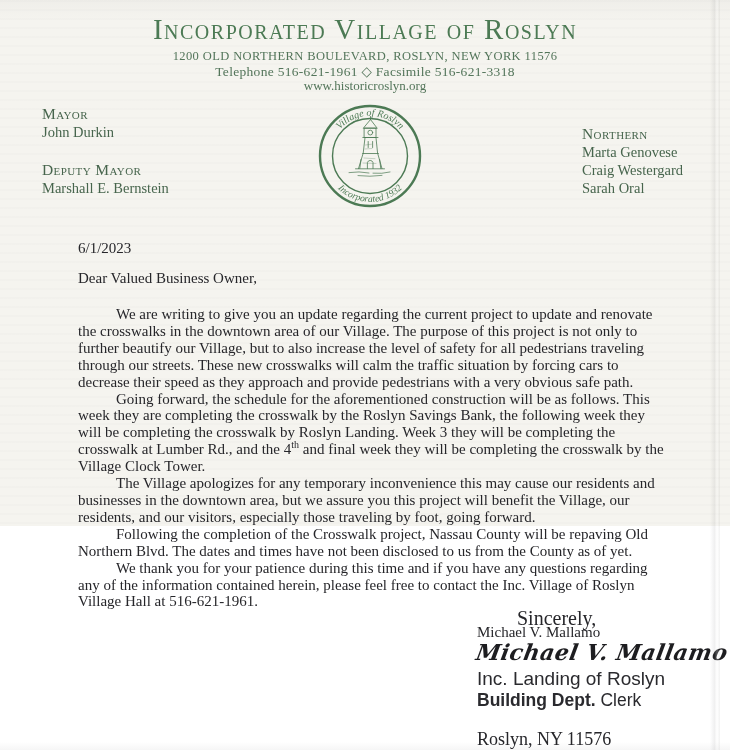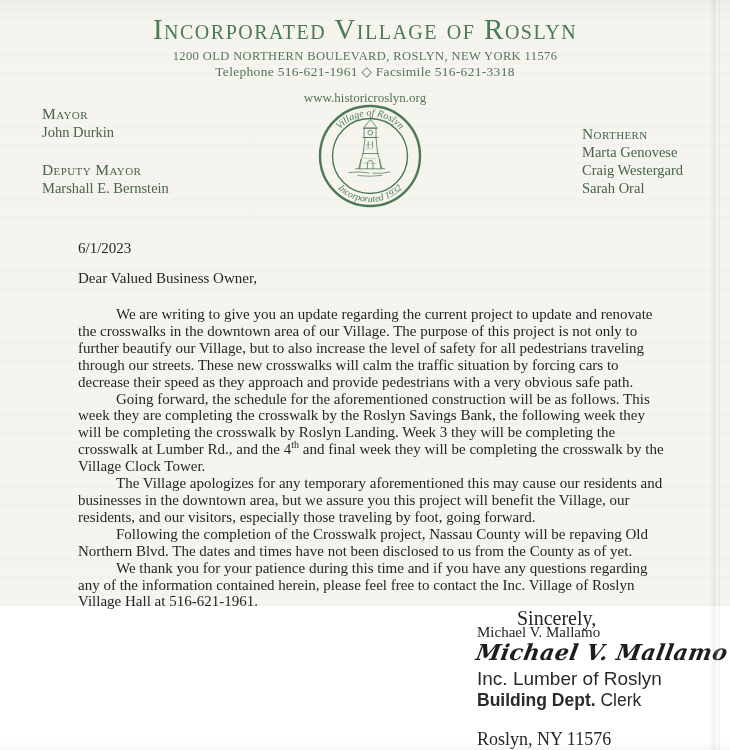--- a/index.html
+++ b/index.html
@@ -1,18 +1,18 @@
 <!DOCTYPE html>
 <html><head>
 <meta charset="utf-8">
 <style>
   html,body{margin:0;padding:0;}
   body{width:730px;height:750px;overflow:hidden;}
   .paper{
-    position:relative;width:730px;height:606px;
+    position:relative;width:730px;height:526px;
     background:
       linear-gradient(180deg, rgba(90,90,95,0.04) 0%, rgba(0,0,0,0) 4%),
       repeating-linear-gradient(180deg, rgba(120,120,128,0.025) 0 2px, rgba(0,0,0,0) 2px 9px),
       #f5f4ef;
     font-family:"Liberation Serif", serif;
     color:#26262a;
   }
   .crease{
     position:absolute;top:0;right:10px;width:10px;height:750px;
     background:linear-gradient(90deg, rgba(0,0,0,0) 0%, rgba(110,110,115,0.10) 45%, rgba(255,255,255,0.25) 70%, rgba(0,0,0,0.05) 100%);
@@ -30,21 +30,21 @@
   }
   .lh-address{
     position:absolute;left:0;right:0;top:49px;text-align:center;
     font-size:12.5px;letter-spacing:0.4px;color:#53755a;
   }
   .lh-contact{
     position:absolute;left:0;right:0;top:63px;text-align:center;
     font-size:13.5px;letter-spacing:0.3px;color:#53755a;
   }
   .lh-web{
-    position:absolute;left:0;right:0;top:90px;text-align:center;
+    position:absolute;left:0;right:0;top:78px;text-align:center;
     font-size:13px;color:#53755a;
   }
   
   .officials{position:absolute;color:#47654d;font-size:14.5px;line-height:18px;}
   .off-left{left:42px;top:105px;}
   .off-right{left:582px;top:125px;}
   .off-label{font-variant:small-caps;font-size:15.5px;letter-spacing:0.4px;}
   .off-gap{margin-top:20px;}
   
   .seal{position:absolute;left:317px;top:103px;}
@@ -130,27 +130,27 @@
       <path d="M48.5,42 l6,-0.8 M48,46 l7,-0.5 M47,55 l11,0.7 M46,60 l13,0.5" opacity="0.5" stroke-width="0.6"></path>
     </g>
   </svg>
 
   <div class="dateline">6/1/2023</div>
   <div class="salutation">Dear Valued Business Owner,</div>
 
   <div class="body-block">
     <p>We are writing to give you an update regarding the current project to update and renovate the crosswalks in the downtown area of our Village. The purpose of this project is not only to further beautify our Village, but to also increase the level of safety for all pedestrians traveling through our streets. These new crosswalks will calm the traffic situation by forcing cars to decrease their speed as they approach and provide pedestrians with a very obvious safe path.</p>
     <p><span>Going forward, the schedule for the aforementioned construction will be as follows. This week they are completing the crosswalk by the Roslyn Savings Bank, the following week they will be completing the crosswalk by Roslyn Landing. Week 3 they will be completing the crosswalk at Lumber Rd., and the 4</span><sup>th</sup><span> and final week they will be completing the crosswalk by the Village Clock Tower.</span></p>
-    <p>The Village apologizes for any temporary aforementioned this may cause our residents and businesses in the downtown area, but we assure you this project will benefit the Village, our residents, and our visitors, especially those traveling by foot, going forward.</p>
+    <p>The Village apologizes for any temporary inconvenience this may cause our residents and businesses in the downtown area, but we assure you this project will benefit the Village, our residents, and our visitors, especially those traveling by foot, going forward.</p>
     <p>Following the completion of the Crosswalk project, Nassau County will be repaving Old Northern Blvd. The dates and times have not been disclosed to us from the County as of yet.</p>
     <p>We thank you for your patience during this time and if you have any questions regarding any of the information contained herein, please feel free to contact the Inc. Village of Roslyn Village Hall at 516-621-1961.</p>
   </div>
 
   <div class="sig-closing">Sincerely,</div>
   <div class="sig-typed">Michael V. Mallamo</div>
   <div class="sig-script">Michael V. Mallamo</div>
-  <div class="sig-org">Inc. Lumber of Roslyn</div>
+  <div class="sig-org">Inc. Landing of Roslyn</div>
   <div class="sig-role"><span class="bold">Building Dept.</span><span> Clerk</span></div>
   <div class="sig-city">Roslyn, NY 11576</div>
 
   <div class="crease"></div>
   <div class="smudge"></div>
 </div>
 
 </body></html>

